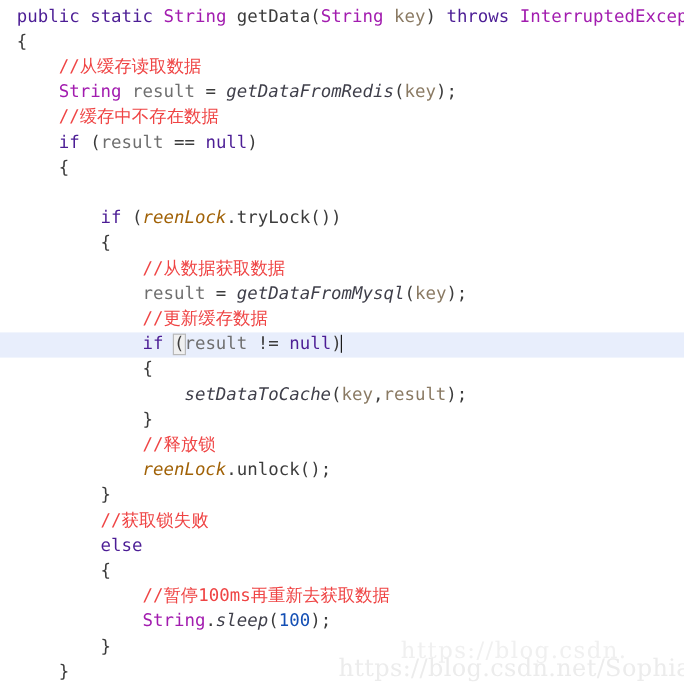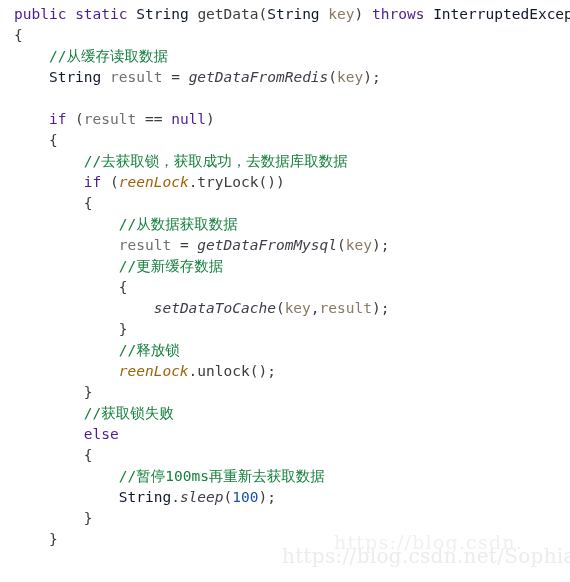--- a/index.html
+++ b/index.html
@@ -33,28 +33,28 @@
     box-sizing: border-box;
     color: #3c3c3c;
     letter-spacing: 0px;
   }
   .code-line.current {
     background: #e8eefc;
   }
 
   
   .kw      { color: #4c1d95; font-weight: normal; }          
-  .type    { color: #0f172a; }                              
+  .type    { color: #a21caf; }                              
   .plain   { color: #3c3c3c; }
   .punct   { color: #3c3c3c; }
   .ident   { color: #8a7a63; }                              
   .local   { color: #6f6f6f; }                              
   .method  { color: #3f3f4a; font-style: italic; }          
   .field   { color: #a16207; font-style: italic; }          
-  .comment { color: #15803d; }                              
+  .comment { color: #ef4444; }                              
   .num     { color: #1550b5; }                              
   .brace-match {
     outline: 1px solid #b9b9b9;
     background: #f0f0f0;
   }
   .caret {
     display: inline-block;
     width: 0;
     border-left: 1.5px solid #1a1a1a;
     height: 15px;
@@ -87,29 +87,30 @@
 </style>
 </head>
 <body>
 
 <div id="editor">
   <div id="code-lines">
       <div class="code-line"><span></span><span class="kw">public</span><span class="plain"> </span><span class="kw">static</span><span class="plain"> </span><span class="type">String</span><span class="plain"> </span><span class="plain">getData</span><span class="punct">(</span><span class="type">String</span><span class="plain"> </span><span class="ident">key</span><span class="punct">) </span><span class="kw">throws</span><span class="plain"> </span><span class="type">InterruptedException</span></div>
       <div class="code-line"><span></span><span class="punct">{</span></div>
       <div class="code-line"><span>    </span><span class="comment">//从缓存读取数据</span></div>
       <div class="code-line"><span>    </span><span class="type">String</span><span class="plain"> </span><span class="local">result</span><span class="punct"> = </span><span class="method">getDataFromRedis</span><span class="punct">(</span><span class="ident">key</span><span class="punct">);</span></div>
-      <div class="code-line"><span>    </span></div>
+      <div class="code-line"><span>    </span><span class="comment">//缓存中不存在数据</span></div>
       <div class="code-line"><span>    </span><span class="kw">if</span><span class="punct"> (</span><span class="local">result</span><span class="punct"> == </span><span class="kw">null</span><span class="punct">)</span></div>
       <div class="code-line"><span>    </span><span class="punct">{</span></div>
-      <div class="code-line"><span>        </span><span class="comment">//去获取锁，获取成功，去数据库取数据</span></div>
+      <div class="code-line"><span>        </span></div>
       <div class="code-line"><span>        </span><span class="kw">if</span><span class="punct"> (</span><span class="field">reenLock</span><span class="punct">.</span><span class="plain">tryLock</span><span class="punct">())</span></div>
       <div class="code-line"><span>        </span><span class="punct">{</span></div>
       <div class="code-line"><span>            </span><span class="comment">//从数据获取数据</span></div>
       <div class="code-line"><span>            </span><span class="local">result</span><span class="punct"> = </span><span class="method">getDataFromMysql</span><span class="punct">(</span><span class="ident">key</span><span class="punct">);</span></div>
       <div class="code-line"><span>            </span><span class="comment">//更新缓存数据</span></div>
+      <div class="code-line current"><span>            </span><span class="kw">if</span><span class="plain"> </span><span class="punct brace-match">(</span><span class="local">result</span><span class="punct"> != </span><span class="kw">null</span><span class="punct">)</span><span class="caret"></span></div>
       <div class="code-line"><span>            </span><span class="punct">{</span></div>
       <div class="code-line"><span>                </span><span class="method">setDataToCache</span><span class="punct">(</span><span class="ident">key</span><span class="punct">,</span><span class="ident">result</span><span class="punct">);</span></div>
       <div class="code-line"><span>            </span><span class="punct">}</span></div>
       <div class="code-line"><span>            </span><span class="comment">//释放锁</span></div>
       <div class="code-line"><span>            </span><span class="field">reenLock</span><span class="punct">.</span><span class="plain">unlock</span><span class="punct">();</span></div>
       <div class="code-line"><span>        </span><span class="punct">}</span></div>
       <div class="code-line"><span>        </span><span class="comment">//获取锁失败</span></div>
       <div class="code-line"><span>        </span><span class="kw">else</span></div>
       <div class="code-line"><span>        </span><span class="punct">{</span></div>
       <div class="code-line"><span>            </span><span class="comment">//暂停100ms再重新去获取数据</span></div>

